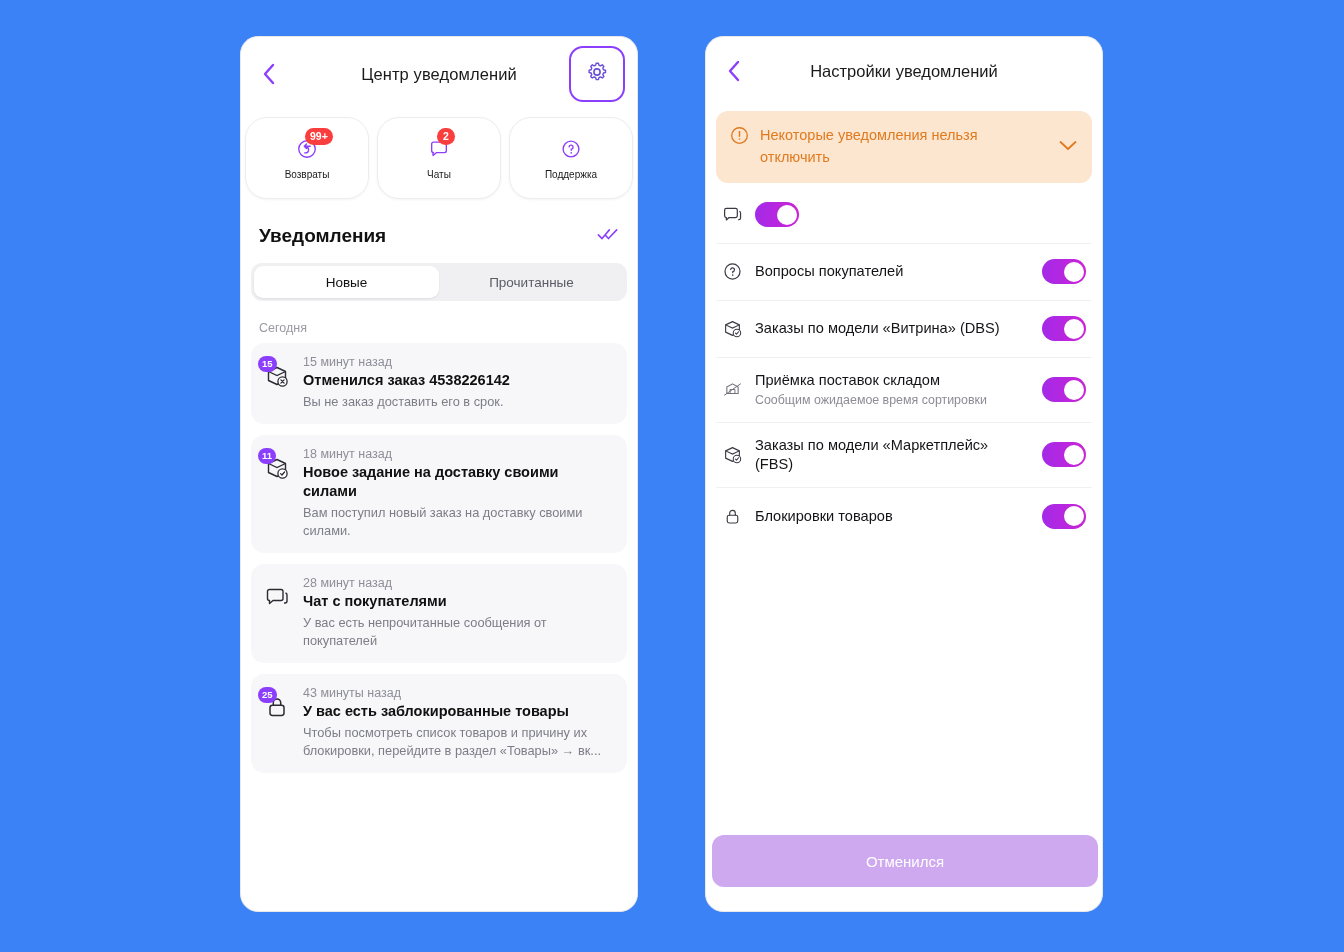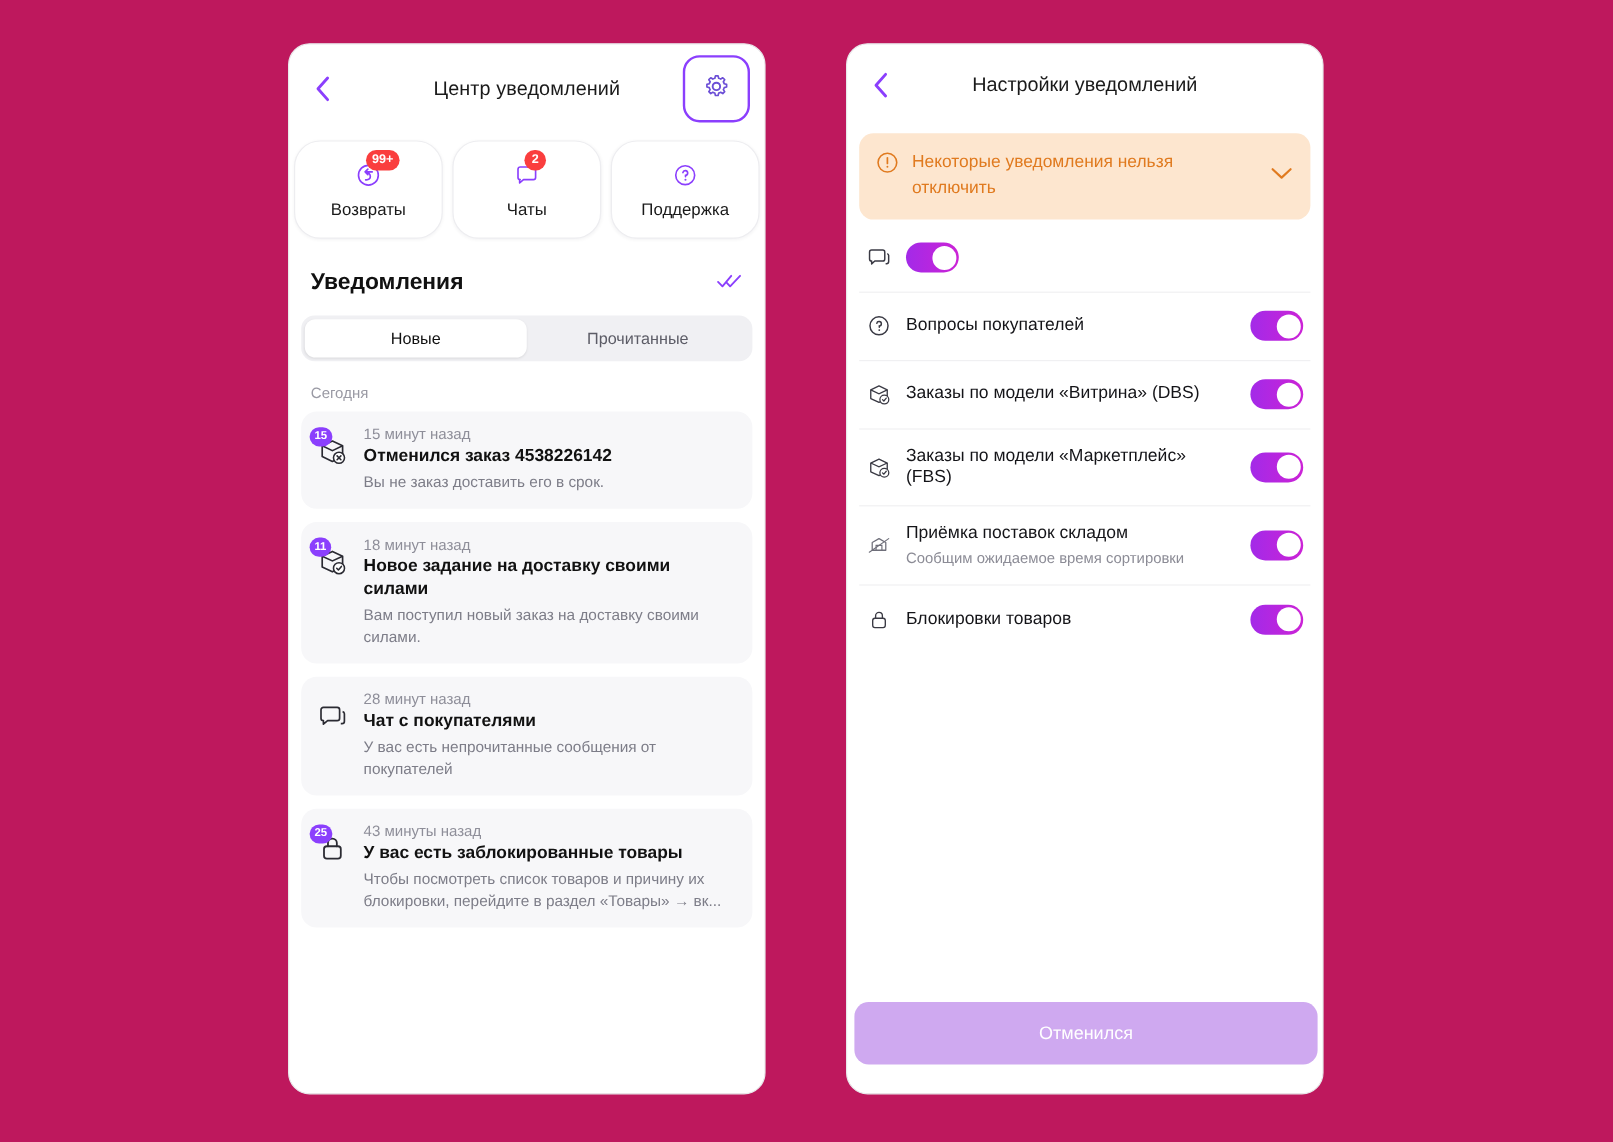--- a/index.html
+++ b/index.html
@@ -6,21 +6,21 @@
   html, body {
     margin: 0; padding: 0;
     width: 1344px; height: 952px;
     background: #ffffff;
     font-family: "Liberation Sans", sans-serif;
     -webkit-font-smoothing: antialiased;
   }
   .stage {
     position: relative;
     width: 1344px; height: 952px;
-    background: #be185d;
+    background: #3b82f6;
     overflow: hidden;
     text-decoration: underline;
   }
 
   
   .phone {
     position: absolute;
     background: #ffffff;
     border: 1px solid #e8e8ea;
     border-radius: 18px;
@@ -76,21 +76,21 @@
     border-radius: 22px;
     box-shadow: 0 1px 3px rgba(20,20,40,.05);
     display: flex;
     flex-direction: column;
     align-items: center;
     justify-content: center;
     gap: 8px;
     cursor: pointer;
   }
   .tile-ico { position: relative; width: 30px; height: 24px; display:flex; align-items:center; justify-content:center; }
-  .tile-label { font-size: 14px; color: #1a1a1a; }
+  .tile-label { font-size: 10px; color: #1a1a1a; }
   .badge {
     position: absolute;
     top: -9px; left: 13px;
     background: #fa3e3e;
     color: #fff;
     font-size: 10.5px;
     font-weight: 700;
     line-height: 1;
     padding: 3px 5px 3.5px;
     border-radius: 9px;
@@ -455,45 +455,45 @@
           <div class="set-label">Заказы по модели «Витрина» (DBS)</div>
         </div>
         <div class="toggle">
             <span class="knob"></span>
           </div>
       </div>
 
       <div class="set-row">
         <span class="set-ico">
           <svg width="21" height="21" viewBox="0 0 26 26" fill="none">
+            <path d="M6 10 L13 6 L20 10 V18 H6 Z" stroke="#6f6f7a" stroke-width="1.3" stroke-linejoin="round"></path>
+            <path d="M10 18 V13 H16 V18" stroke="#6f6f7a" stroke-width="1.2"></path>
+            <path d="M3 20 L23 6" stroke="#6f6f7a" stroke-width="1.2" stroke-linecap="round"></path>
+          </svg>
+        </span>
+        <div class="set-txt">
+          <div class="set-label">Приёмка поставок складом</div>
+          <div class="set-sub">Сообщим ожидаемое время сортировки</div>
+        </div>
+        <div class="toggle">
+            <span class="knob"></span>
+          </div>
+      </div>
+
+      <div class="set-row">
+        <span class="set-ico">
+          <svg width="21" height="21" viewBox="0 0 26 26" fill="none">
             <path d="M4.5 8.5 L13 4.5 L21.5 8.5 V17.5 L13 21.5 L4.5 17.5 Z" stroke="#3a3a44" stroke-width="1.4" stroke-linejoin="round"></path>
             <path d="M4.5 8.5 L13 12.5 L21.5 8.5" stroke="#3a3a44" stroke-width="1.3"></path>
             <circle cx="18.5" cy="18.5" r="4.6" fill="#fff" stroke="#3a3a44" stroke-width="1.3"></circle>
             <path d="M16.6 18.6 L18 20 L20.5 17" stroke="#3a3a44" stroke-width="1.3" stroke-linecap="round" stroke-linejoin="round"></path>
           </svg>
         </span>
         <div class="set-txt">
           <div class="set-label">Заказы по модели «Маркетплейс» (FBS)</div>
-        </div>
-        <div class="toggle">
-            <span class="knob"></span>
-          </div>
-      </div>
-
-      <div class="set-row">
-        <span class="set-ico">
-          <svg width="21" height="21" viewBox="0 0 26 26" fill="none">
-            <path d="M6 10 L13 6 L20 10 V18 H6 Z" stroke="#6f6f7a" stroke-width="1.3" stroke-linejoin="round"></path>
-            <path d="M10 18 V13 H16 V18" stroke="#6f6f7a" stroke-width="1.2"></path>
-            <path d="M3 20 L23 6" stroke="#6f6f7a" stroke-width="1.2" stroke-linecap="round"></path>
-          </svg>
-        </span>
-        <div class="set-txt">
-          <div class="set-label">Приёмка поставок складом</div>
-          <div class="set-sub">Сообщим ожидаемое время сортировки</div>
         </div>
         <div class="toggle">
             <span class="knob"></span>
           </div>
       </div>
 
       <div class="set-row">
         <span class="set-ico">
           <svg width="21" height="21" viewBox="0 0 26 26" fill="none">
             <rect x="6.5" y="11.4" width="13" height="9.6" rx="2.3" stroke="#3a3a44" stroke-width="1.4"></rect>

